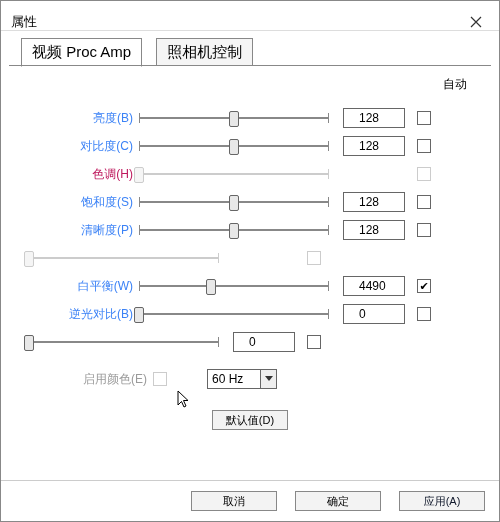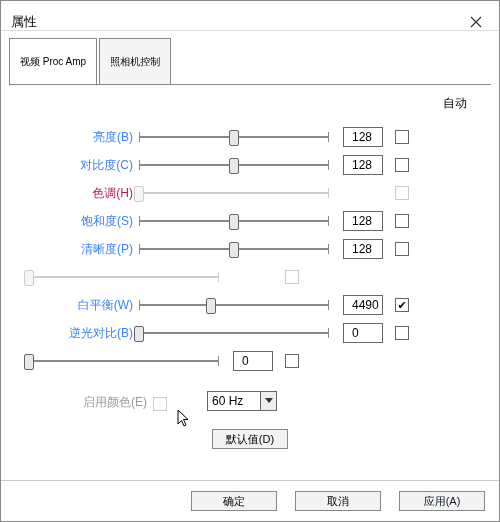--- a/index.html
+++ b/index.html
@@ -30,27 +30,28 @@
     display: flex; align-items: center; justify-content: center;
     cursor: pointer;
   }
   .titlebar .close svg { width: 12px; height: 12px; }
   .tabs {
     display: flex; align-items: flex-end;
     padding: 6px 8px 0 8px;
     background: #fff;
   }
   .tab {
-    padding: 16px 10px;
+    padding: 4px 10px;
     border: 1px solid #888;
     border-bottom: none;
     background: #f5f5f5;
     margin-right: 2px;
     cursor: pointer;
-    font-size: 10px;
+    font-size: 15px;
+    margin-left: 12px;
   }
   .tab.active {
     background: #fff;
     border-bottom: 1px solid #fff;
     position: relative; top: 1px;
   }
   .tab-sep {
     flex: 1;
     border-bottom: 1px solid #888;
     align-self: flex-end;
@@ -105,40 +106,40 @@
     background: #e8e8e8;
     border: 1px solid #666;
     border-radius: 2px;
     transform: translateX(-5px);
   }
   .row.disabled .slider .track,
   .row.disabled .slider .tick-left,
   .row.disabled .slider .tick-right { background: #ccc; }
   .row.disabled .slider .thumb { border-color: #ccc; background: #f5f5f5; }
   .value-box {
-    width: 40px; height: 20px;
+    width: 62px; height: 20px;
     border: 1px solid #666;
     background: #fff;
-    padding: 1px 8px;
+    padding: 1px 15px;
     font-size: 12px;
     margin-right: 12px;
     display: flex; align-items: center;
   }
   .row.disabled .value-box { border-color: #ccc; color: #aaa; }
   .auto-check {
     width: 14px; height: 14px;
     border: 1px solid #666;
     background: #fff;
     display: flex; align-items: center; justify-content: center;
     font-size: 11px; line-height: 1;
     cursor: pointer;
   }
   .row.disabled .auto-check { border-color: #ccc; cursor: default; }
   .extra-row {
-    display: flex; align-items: flex-end;
+    display: flex; align-items: center;
     margin-top: 10px; height: 26px;
   }
   .extra-row .label1 {
     width: 124px; text-align: right; padding-right: 6px;
     color: #9a9a9a;
   }
   .small-check {
     width: 14px; height: 14px;
     border: 1px solid #ccc; background: #fff;
     margin-right: 40px;
@@ -341,18 +342,18 @@
     <svg class="cursor" width="16" height="20" viewBox="0 0 16 20">
       <path d="M1 1 L1 15 L4.5 11.5 L7 17 L9 16 L6.5 10.5 L11 10.5 Z" fill="#fff" stroke="#000" stroke-width="1"></path>
     </svg>
 
     <div class="defaults-row">
       <div class="btn">默认值(D)</div>
     </div>
   </div>
 
   <div class="bottom-bar">
+    <div class="btn">取消</div>
     <div class="btn">确定</div>
-    <div class="btn">取消</div>
     <div class="btn disabled">应用(A)</div>
   </div>
 
 </div>
 
 </body></html>

